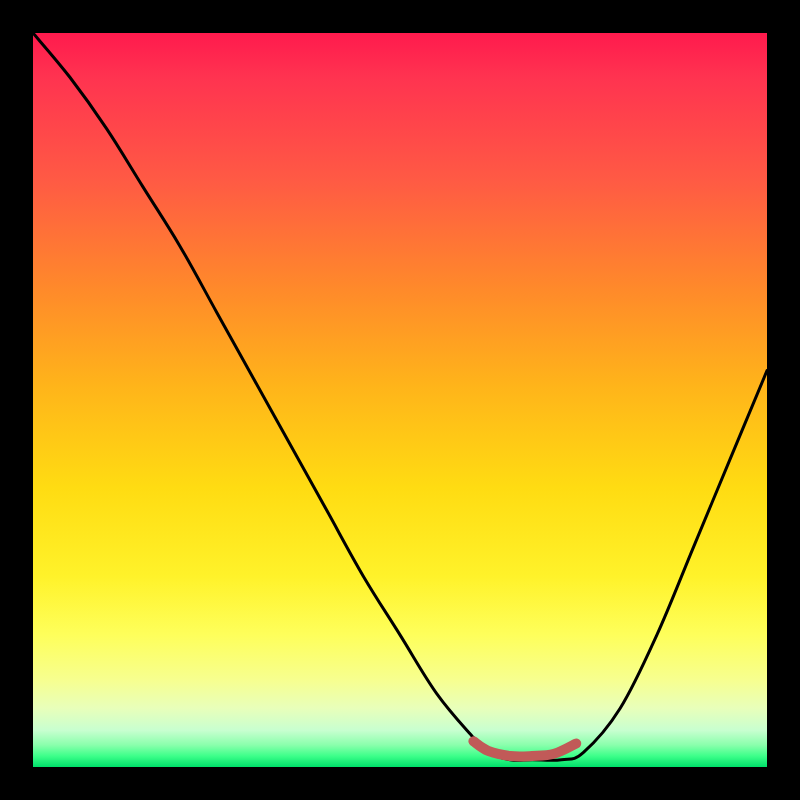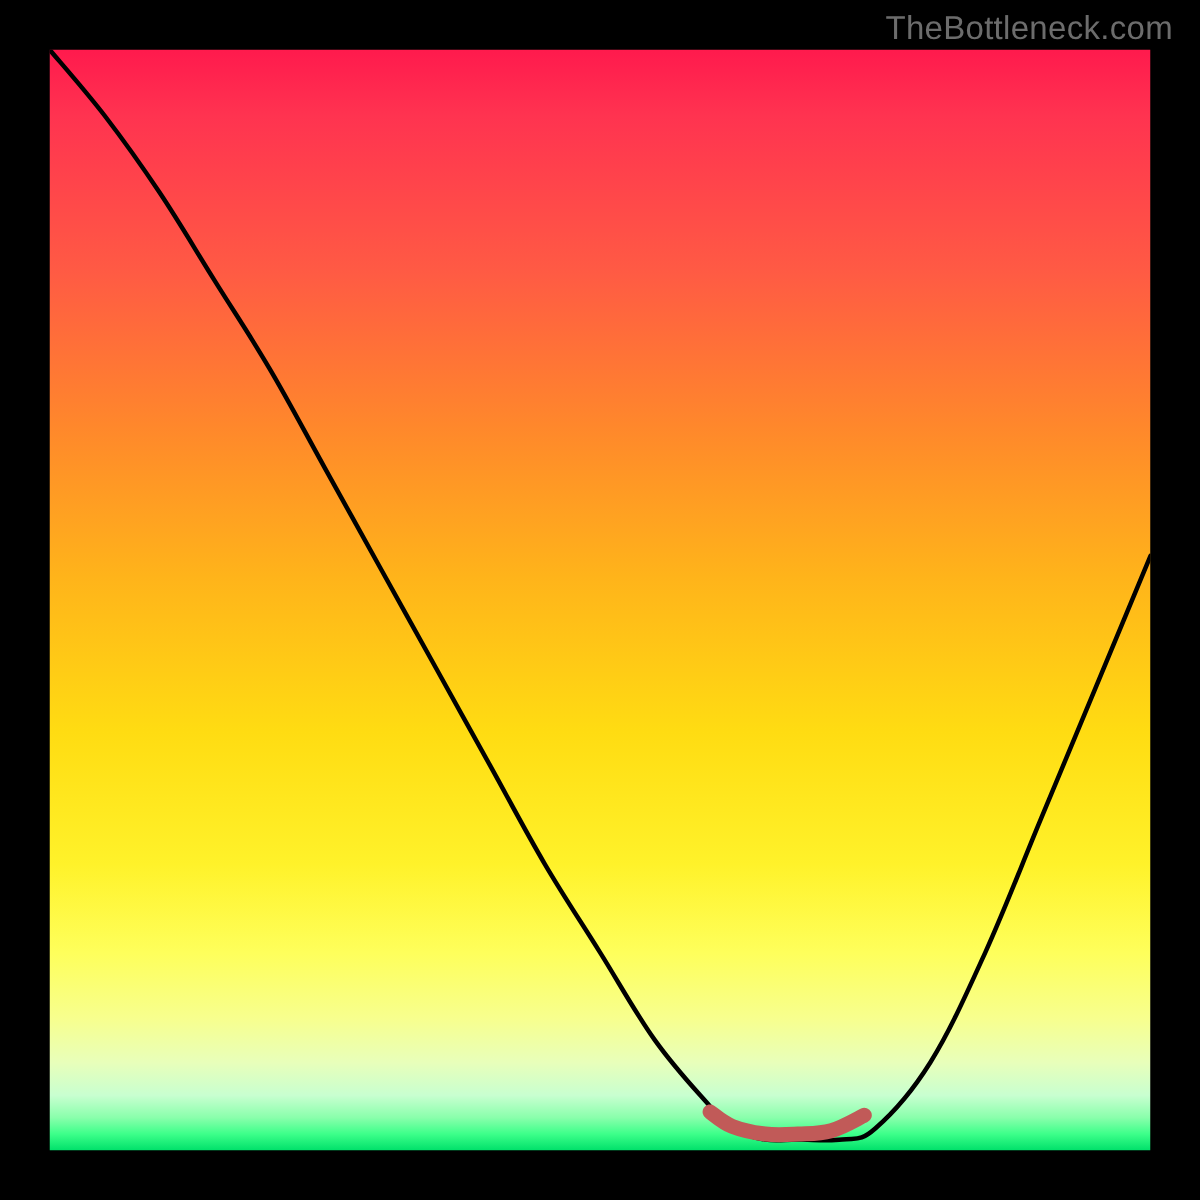--- a/index.html
+++ b/index.html
@@ -71,14 +71,13 @@
 <body>
 
 <div class="frame">
   <div class="plot">
     <div class="gradient"></div>
     <svg class="curve" viewBox="0 0 734 734">
       <path fill="none" stroke="#000000" stroke-width="3" stroke-linecap="round" d="M 0.0 0.0 C 6.6 7.9, 23.5 26.9, 36.7 44.0 C 49.9 61.2, 60.2 75.6, 73.4 95.4 C 86.6 115.2, 96.9 133.0, 110.1 154.1 C 123.3 175.3, 133.6 190.4, 146.8 212.9 C 160.0 235.3, 170.3 255.1, 183.5 278.9 C 196.7 302.7, 207.0 321.2, 220.2 345.0 C 233.4 368.8, 243.7 387.3, 256.9 411.0 C 270.1 434.8, 280.4 453.3, 293.6 477.1 C 306.8 500.9, 317.1 520.7, 330.3 543.2 C 343.5 565.6, 353.8 580.7, 367.0 601.9 C 380.2 623.0, 390.5 642.1, 403.7 660.6 C 416.9 679.1, 431.2 694.1, 440.4 704.6 C 449.6 715.2, 448.5 715.4, 455.1 719.3 C 461.7 723.3, 469.2 725.3, 477.1 726.7 C 485.0 728.0, 489.9 726.7, 499.1 726.7 C 508.4 726.7, 519.2 728.0, 528.5 726.7 C 537.7 725.3, 539.9 728.6, 550.5 719.3 C 561.1 710.1, 574.0 696.4, 587.2 675.3 C 600.4 654.1, 610.7 630.9, 623.9 601.9 C 637.1 572.8, 647.4 545.5, 660.6 513.8 C 673.8 482.1, 684.1 457.4, 697.3 425.7 C 710.5 394.0, 727.4 353.5, 734.0 337.6"></path>
       <path fill="none" stroke="#c15a58" stroke-width="10" stroke-linecap="round" d="M 440.4 708.3 C 443.0 710.0, 448.5 715.2, 455.1 717.9 C 461.7 720.5, 469.2 722.1, 477.1 723.0 C 485.0 723.9, 491.2 723.4, 499.1 723.0 C 507.0 722.6, 513.2 723.0, 521.1 720.8 C 529.1 718.5, 539.2 712.4, 543.2 710.5"></path>
     </svg>
   </div>
-  <div class="watermark">TheBottleneck.com</div>
 </div>
 
 </body></html>

